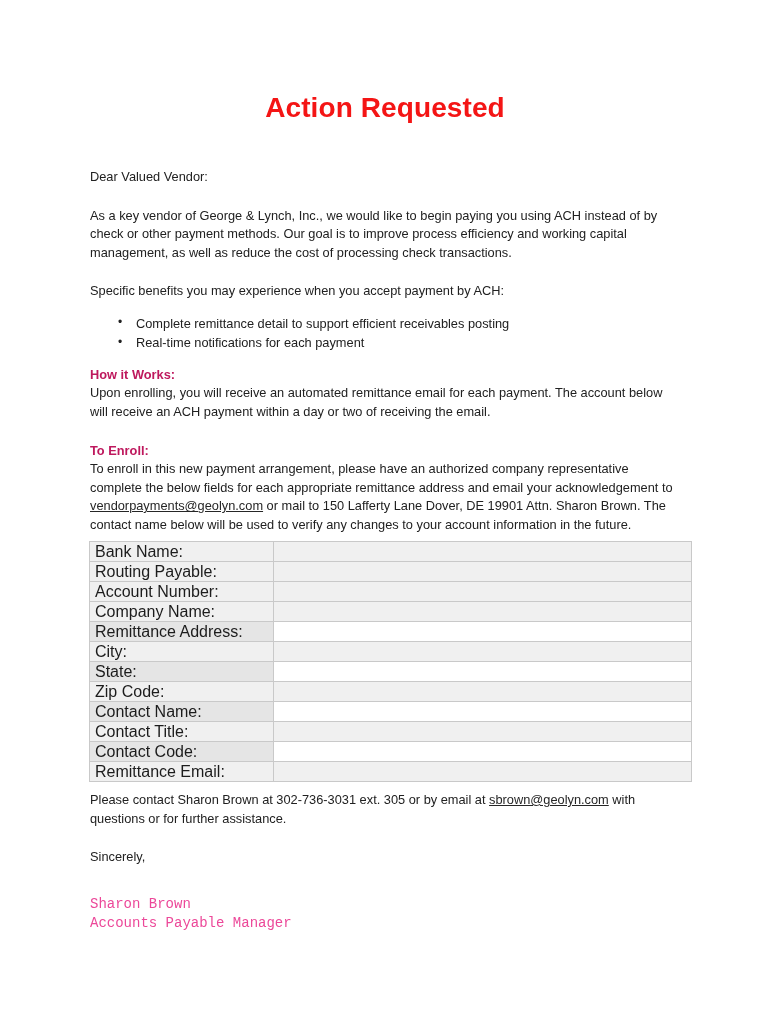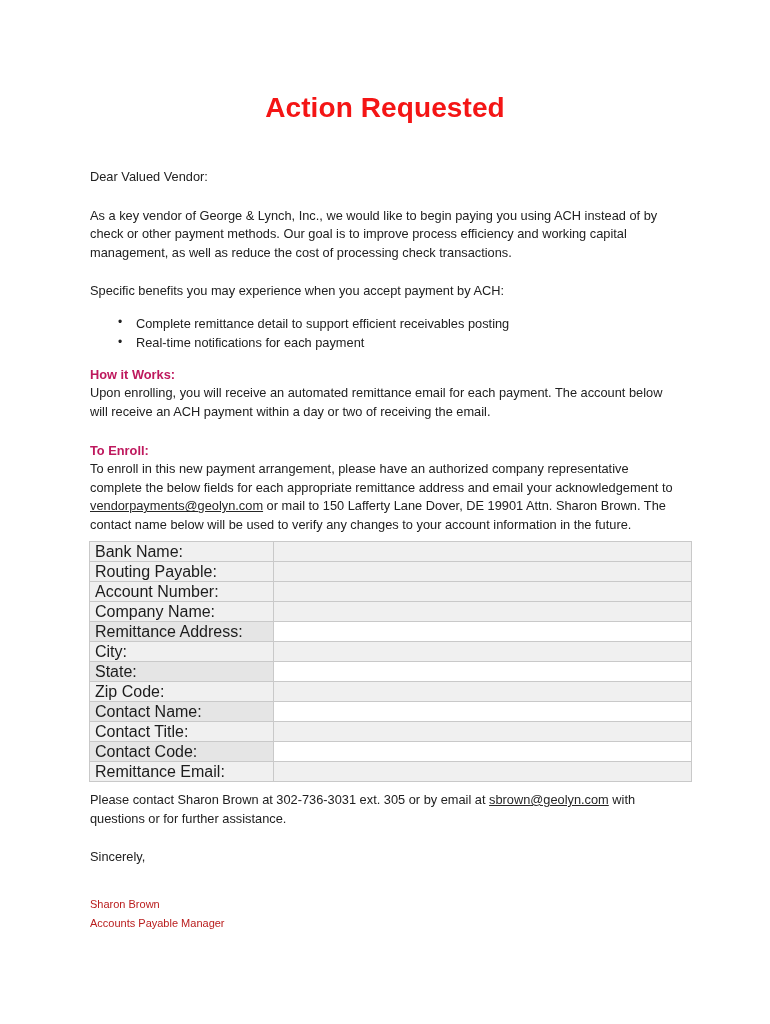--- a/index.html
+++ b/index.html
@@ -123,24 +123,24 @@
   .form-table tr.plain td.label-cell { background: #e5e5e5; }
 
   
   .footer-wrap {
     position: absolute;
     top: 791px;
     left: 90px;
     width: 592px;
   }
   .sig-block {
-    font-family: Liberation Sans, sans-serif;
-    font-size: 11px;
+    font-family: Liberation Mono, monospace;
+    font-size: 14px;
     line-height: 19px;
-    color: #b91c1c;
+    color: #ec4899;
   }
 </style>
 </head>
 <body>
 
 <div class="page">
 
   <div class="doc-title">Action Requested</div>
 
   <div class="body-wrap">

